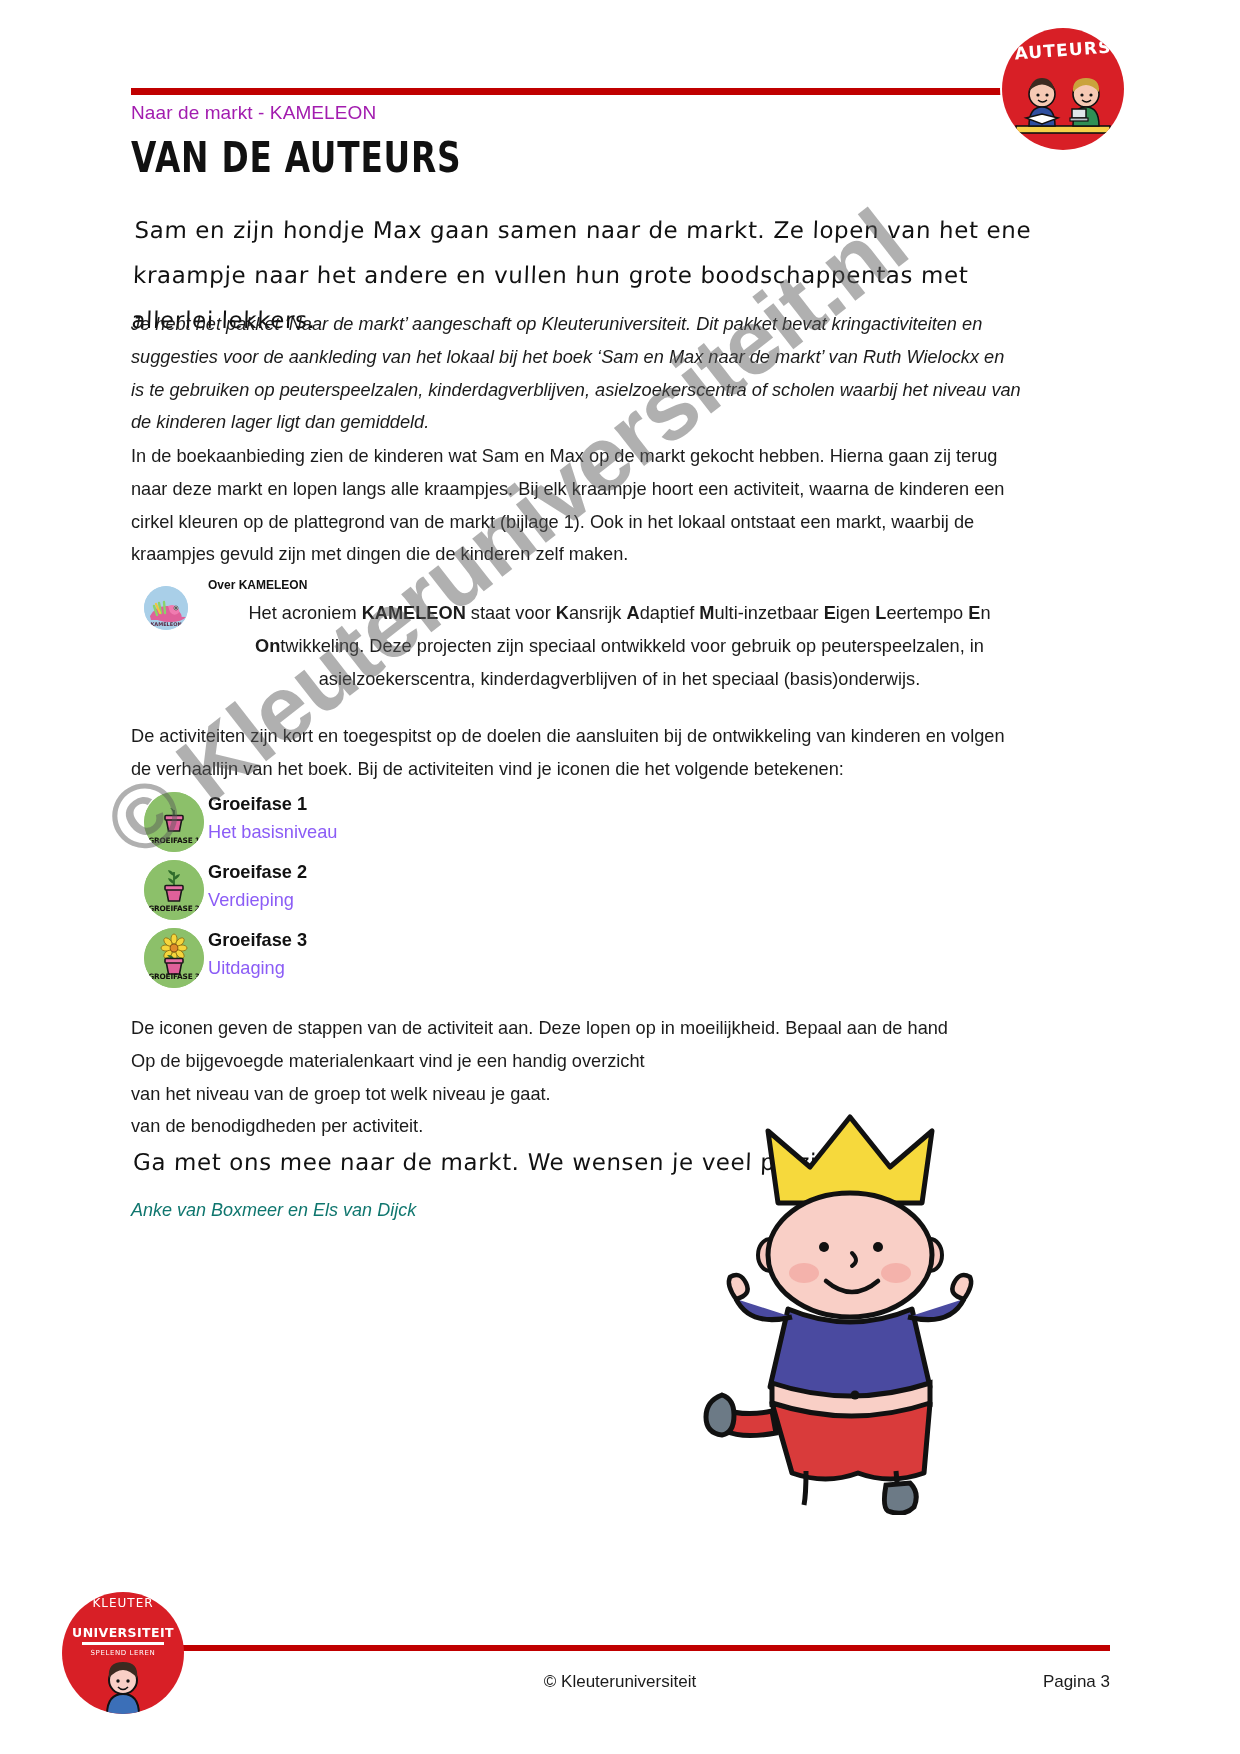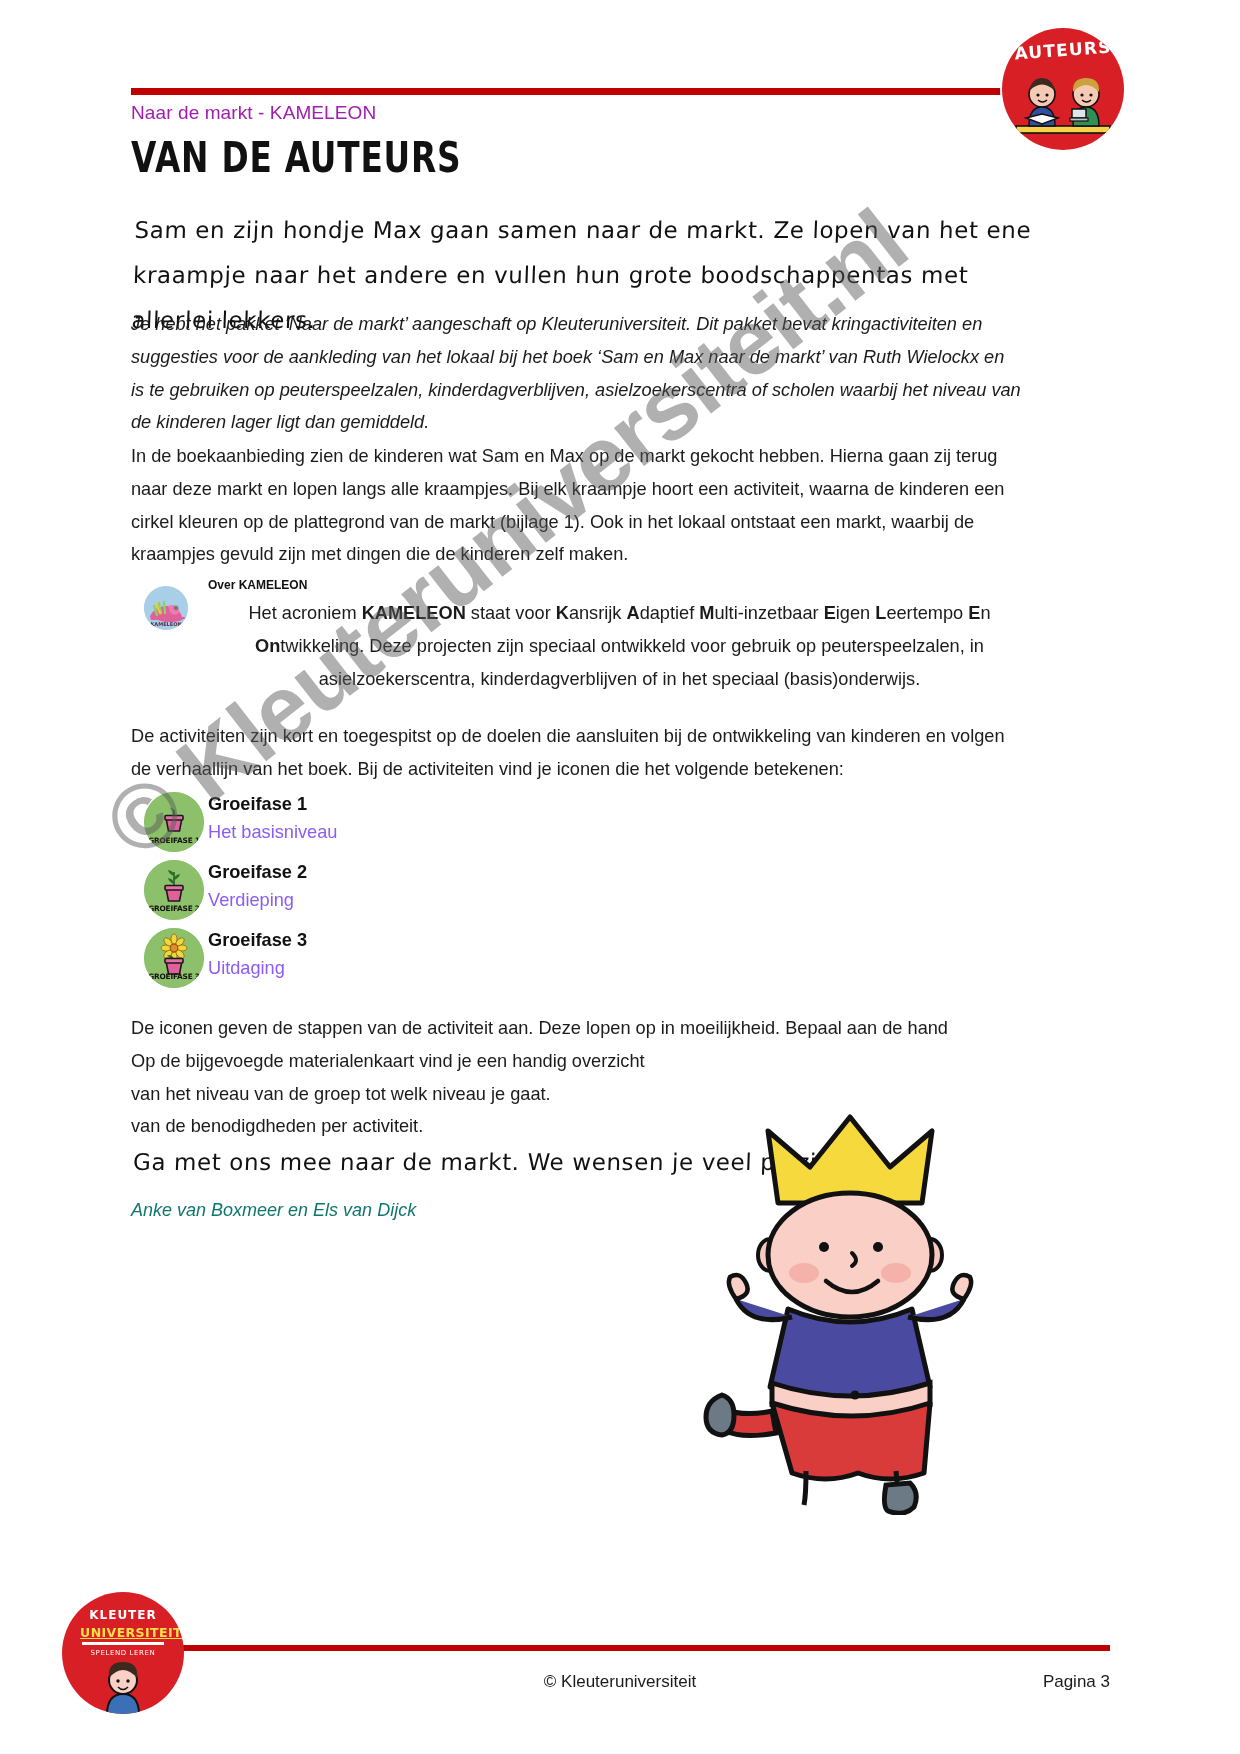--- a/index.html
+++ b/index.html
@@ -145,29 +145,28 @@
     position:absolute; left:182px; top:1645px; width:928px; height:6px;
     background:#c00000;
   }
   .footer-logo {
     position:absolute; left:62px; top:1592px; width:122px; height:122px;
     border-radius:50%;
     background:#d81f26;
     overflow:hidden;
   }
   .flogo-l1 {
-    position:absolute; left:0; top:16px; width:122px; text-align:center;
-    font-size:12px; font-weight:bold; color:#ffffff; letter-spacing:1px;
+    position:absolute; left:0; top:4px; width:122px; text-align:center;
+    font-size:12px; font-weight:normal; color:#ffffff; letter-spacing:1px;
     font-family:"DejaVu Sans", sans-serif;
   }
   .flogo-l2 {
-    position:absolute; left:8px; top:33px; width:122px; text-align:center;
-    font-size:12.5px; font-weight:bold; color:#fde047; letter-spacing:0.4px;
-    font-family:"DejaVu Sans", sans-serif;
-    text-decoration:underline;
+    position:absolute; left:0; top:33px; width:122px; text-align:center;
+    font-size:12.5px; font-weight:bold; color:#ffffff; letter-spacing:0.4px;
+    font-family:"DejaVu Sans", sans-serif;
   }
   .flogo-bar {
     position:absolute; left:20px; top:50px; width:82px; height:3px; background:#ffffff;
   }
   .flogo-sub {
     position:absolute; left:0; top:57px; width:122px; text-align:center;
     font-size:7px; color:#ffffff; letter-spacing:0.6px;
     font-family:"DejaVu Sans", sans-serif;
   }
   .footer-copy {

